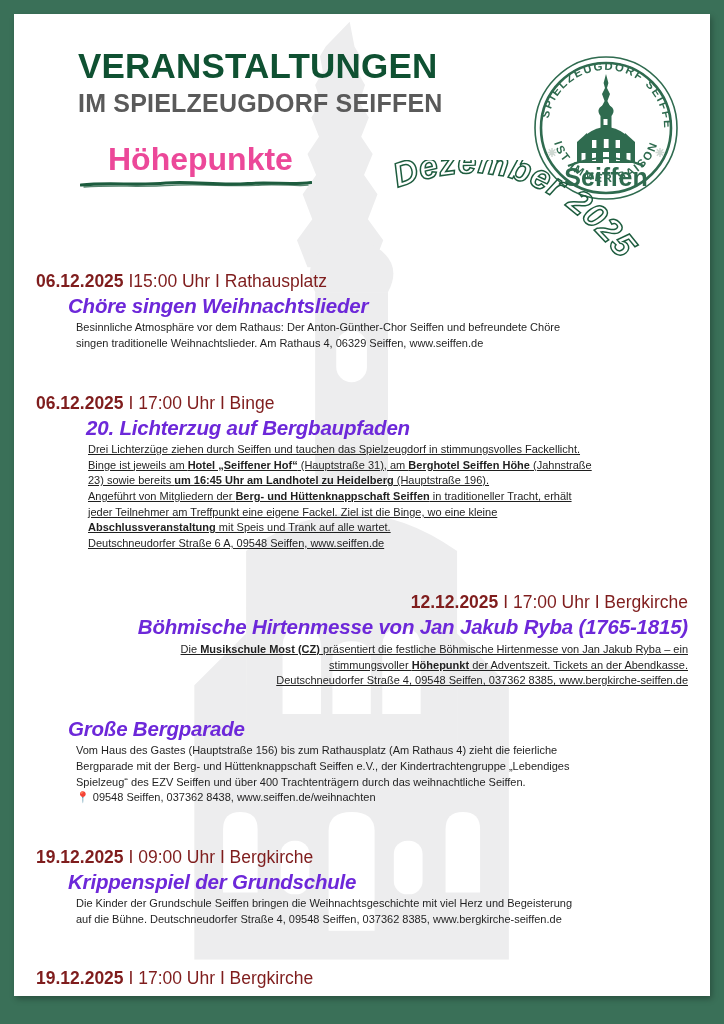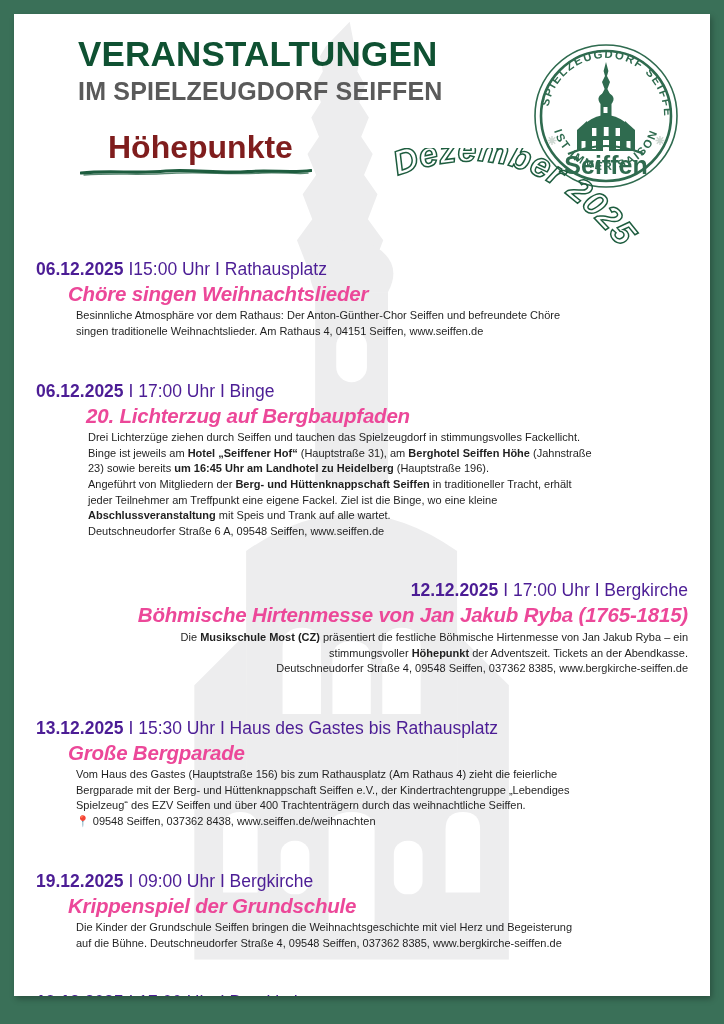--- a/index.html
+++ b/index.html
@@ -43,21 +43,21 @@
     height: 100%;
     pointer-events: none;
     z-index: 0;
   }
   .watermark svg { display: block; width: 100%; height: 100%; }
 
   
   .content {
     position: relative;
     z-index: 2;
-    padding: 6px 22px 0 22px;
+    padding: 18px 22px 0 22px;
     box-sizing: border-box;
   }
 
   
   .header { position: relative; min-height: 182px; }
 
   .title-main {
     font-size: 35px;
     font-weight: 700;
     color: #0f5132;
@@ -69,21 +69,21 @@
     font-size: 25px;
     font-weight: 700;
     color: #5a5a5a;
     letter-spacing: 0.2px;
     margin: 5px 0 0 42px;
     line-height: 1.1;
   }
   .title-high {
     font-size: 32px;
     font-weight: 700;
-    color: #7f1d1d;
+    color: #ec4899;
     margin: 26px 0 0 72px;
     line-height: 1.05;
   }
   .brush-underline {
     margin: 2px 0 0 44px;
     width: 232px;
     height: 9px;
   }
   .brush-underline svg { display:block; width: 100%; height: 100%; }
 
@@ -107,49 +107,49 @@
   }
   .month-arc svg { display:block; width:100%; height:100%; }
 
   
   .events { margin-top: 6px; }
 
   .event { margin-bottom: 17px; }
 
   .event-meta {
     font-size: 17.5px;
-    color: #4c1d95;
+    color: #7f1d1d;
     line-height: 1.25;
     white-space: nowrap;
     margin-top: 41px;
   }
   .event-meta .date { font-weight: 700; }
   .event-meta .rest { font-weight: 400; }
 
   .event-title {
     font-size: 20.5px;
     font-weight: 700;
     font-style: italic;
-    color: #ec4899;
+    color: #6d28d9;
     line-height: 1.2;
     margin: 1px 0 2px 42px;
     letter-spacing: -0.2px;
   }
   .event-title.indent-sm { margin-left: 32px; }
   .event-title.indent-lg { margin-left: 50px; }
 
   .event-desc {
     font-size: 11px;
     color: #1f1f1f;
     line-height: 1.42;
     margin-left: 46px;
     max-width: 625px;
   }
   .event-desc.ind-40 { margin-left: 40px; }
-  .event-desc.ind-52 { margin-left: 52px; }
+  .event-desc.ind-52 { margin-left: 52px; text-decoration: underline; }
   .event-desc b { font-weight: 700; }
   .pin { color: #c62828; }
 
   
   .ev-gap-lg { margin-bottom: 24px; }
   .ev-gap-xl { margin-bottom: 28px; text-align: right; }
 </style>
 </head>
 <body>
 
@@ -269,21 +269,21 @@
 
       <div class="events">
 
         <div class="event ev-gap-lg">
           <div class="event-meta">
             <span class="date">06.12.2025</span><span class="rest"> I15:00 Uhr I Rathausplatz</span>
           </div>
           <div class="event-title indent-sm">Chöre singen Weihnachtslieder</div>
           <div class="event-desc ind-40">
             <span>Besinnliche Atmosphäre vor dem Rathaus: Der Anton-Günther-Chor Seiffen und befreundete Chöre</span><br>
-            <span>singen traditionelle Weihnachtslieder. Am Rathaus 4, 04151 Seiffen, www.seiffen.de</span>
+            <span>singen traditionelle Weihnachtslieder. Am Rathaus 4, 06329 Seiffen, www.seiffen.de</span>
           </div>
         </div>
 
         <div class="event ev-gap-lg">
           <div class="event-meta">
             <span class="date">06.12.2025</span><span class="rest"> I 17:00 Uhr I Binge</span>
           </div>
           <div class="event-title indent-lg">20. Lichterzug auf Bergbaupfaden</div>
           <div class="event-desc ind-52">
             <span>Drei Lichterzüge ziehen durch Seiffen und tauchen das Spielzeugdorf in stimmungsvolles Fackellicht.</span><br>
@@ -302,23 +302,20 @@
           </div>
           <div class="event-title indent-lg">Böhmische Hirtenmesse von Jan Jakub Ryba (1765-1815)</div>
           <div class="event-desc ind-52">
             <span>Die </span><b>Musikschule Most (CZ)</b><span> präsentiert die festliche Böhmische Hirtenmesse von Jan Jakub Ryba – ein</span><br>
             <span>stimmungsvoller </span><b>Höhepunkt</b><span> der Adventszeit. Tickets an der Abendkasse.</span><br>
             <span>Deutschneudorfer Straße 4, 09548 Seiffen, 037362 8385, www.bergkirche-seiffen.de</span>
           </div>
         </div>
 
         <div class="event ev-gap-lg">
-          <div class="event-meta">
-            <span class="date">13.12.2025</span><span class="rest"> I 15:30 Uhr I Haus des Gastes bis Rathausplatz</span>
-          </div>
           <div class="event-title indent-sm">Große Bergparade</div>
           <div class="event-desc ind-40">
             <span>Vom Haus des Gastes (Hauptstraße 156) bis zum Rathausplatz (Am Rathaus 4) zieht die feierliche</span><br>
             <span>Bergparade mit der Berg- und Hüttenknappschaft Seiffen e.V., der Kindertrachtengruppe „Lebendiges</span><br>
             <span>Spielzeug“ des EZV Seiffen und über 400 Trachtenträgern durch das weihnachtliche Seiffen.</span><br>
             <span class="pin">📍</span><span> 09548 Seiffen, 037362 8438, www.seiffen.de/weihnachten</span>
           </div>
         </div>
 
         <div class="event ev-gap-lg">

